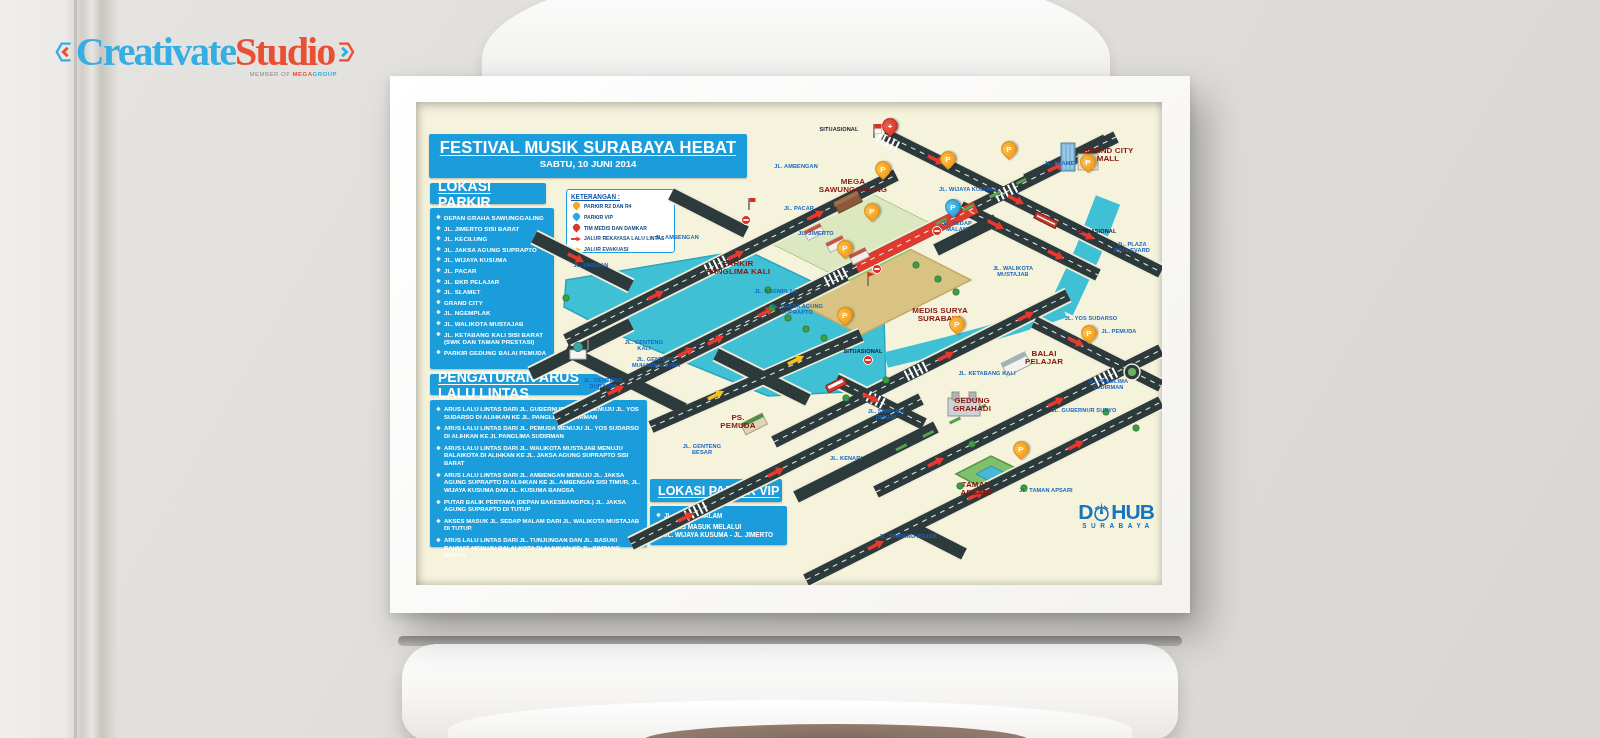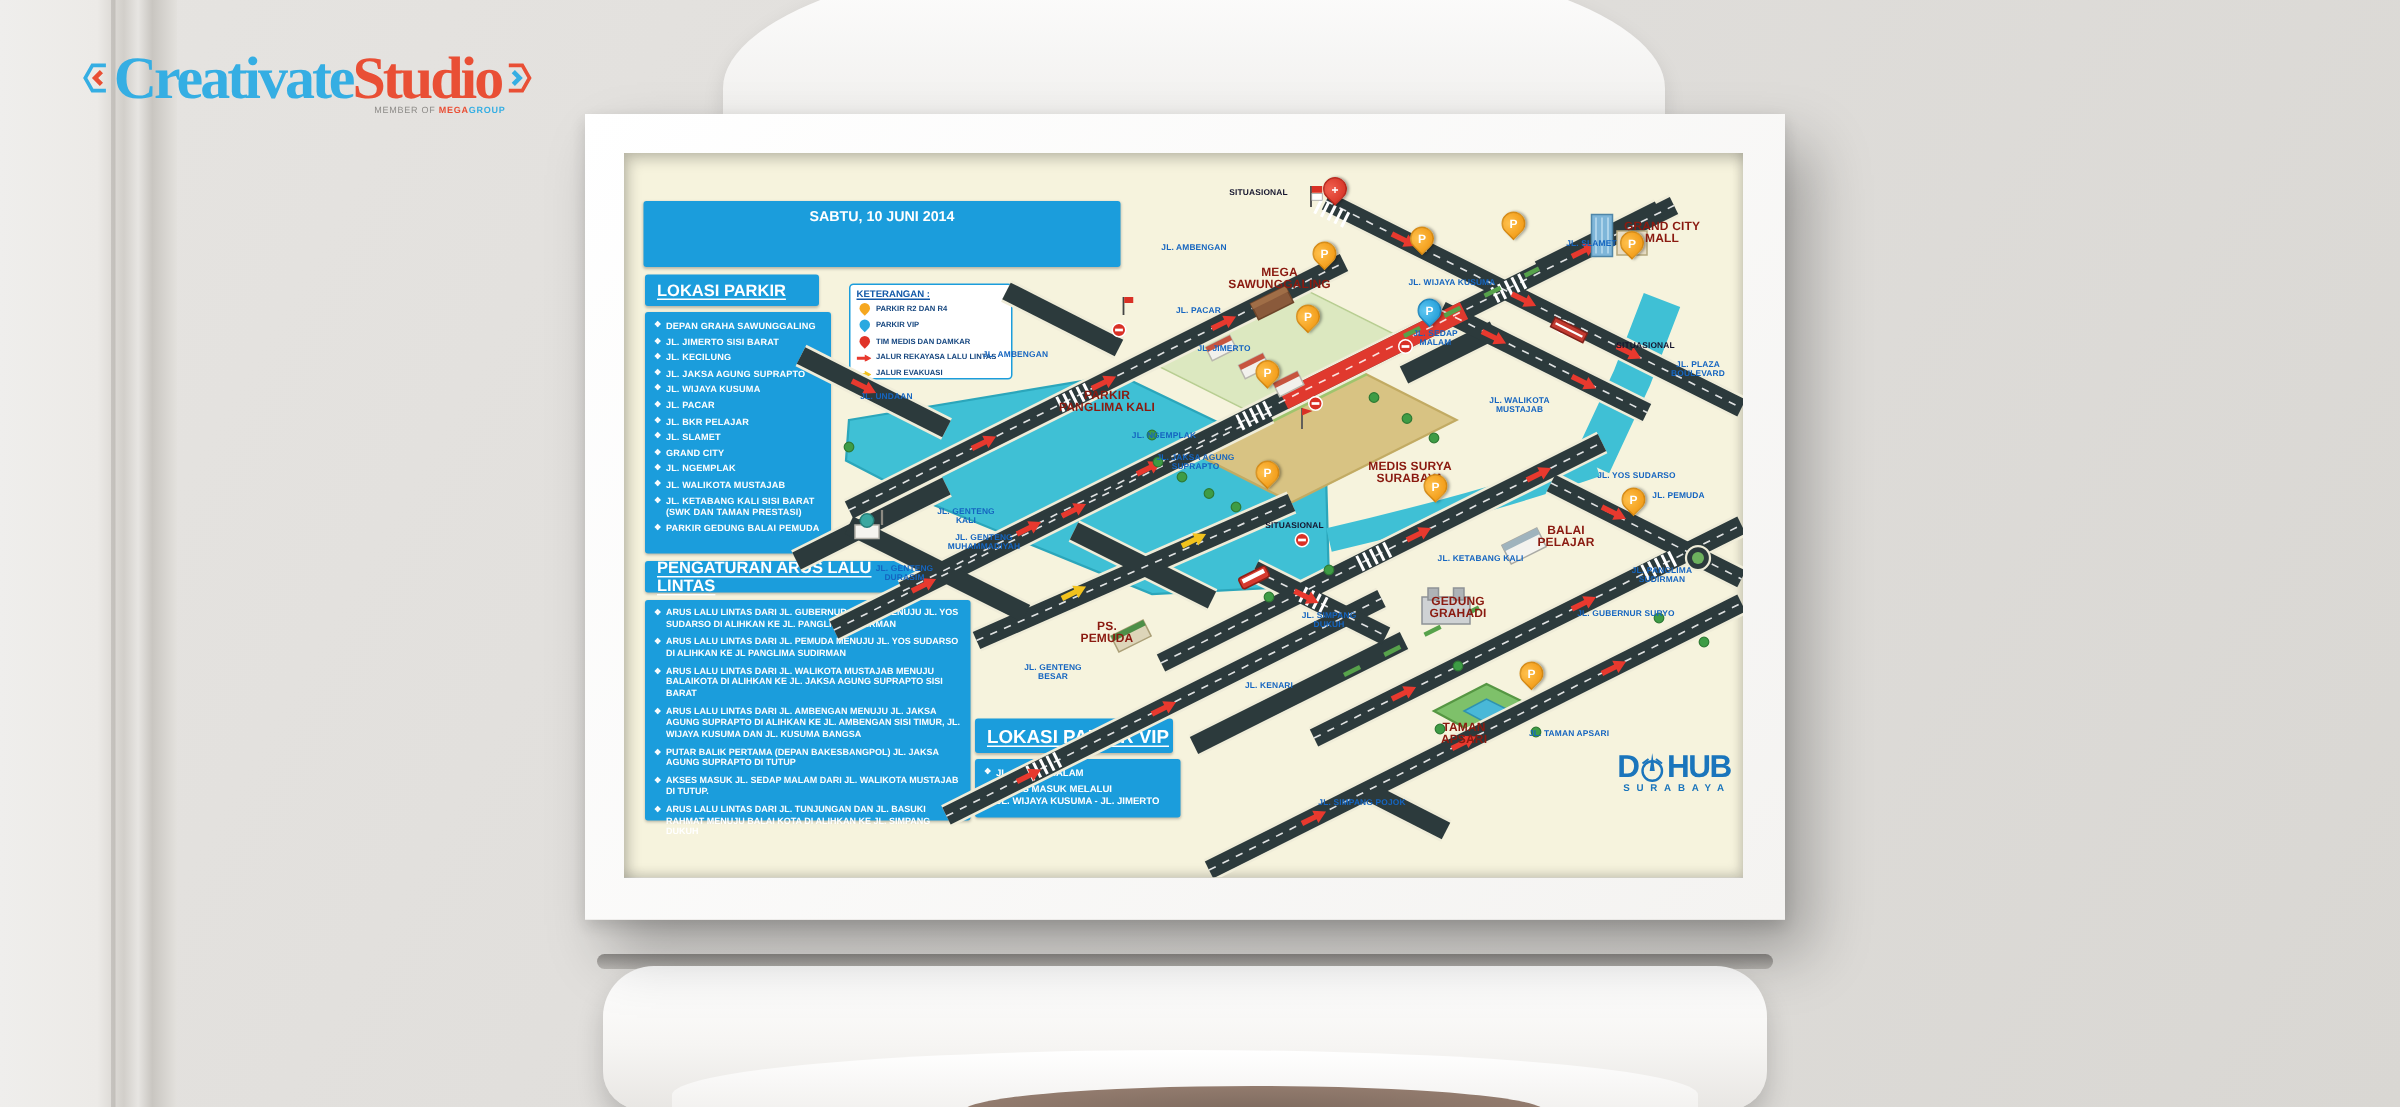--- a/index.html
+++ b/index.html
@@ -41,21 +41,21 @@
     box-shadow:16px 22px 38px rgba(0,0,0,.28),0 4px 10px rgba(0,0,0,.14);}
   .poster{position:relative;width:746px;height:483px;background:var(--cream,#f6f3dd);
     box-shadow:inset 3px 4px 9px rgba(0,0,0,.22),inset -2px -3px 7px rgba(0,0,0,.14);
     overflow:hidden;font-weight:bold;}
   
   .bluebox{position:absolute;background:var(--blue,#1b9ddc);color:#fff;border-radius:2px;
     box-shadow:0 1px 2px rgba(0,0,0,.25);}
   .title-box{left:13px;top:32px;width:318px;height:44px;text-align:center;padding-top:4px;box-sizing:border-box;}
   .title-main{font-size:16.5px;letter-spacing:.2px;text-decoration:underline;text-underline-offset:2px;}
   .title-date{font-size:9.5px;margin-top:1px;}
-  .sec-header{font-size:11px;text-decoration:underline;text-underline-offset:2px;
+  .sec-header{font-size:14px;text-decoration:underline;text-underline-offset:2px;
     display:flex;align-items:center;padding-left:8px;box-sizing:border-box;}
   .hdr-parking{left:14px;top:81px;width:116px;height:21px;}
   .hdr-traffic{left:14px;top:272px;width:182px;height:21px;}
   .hdr-vip{left:234px;top:377px;width:132px;height:23px;font-size:12.5px;}
   .listbox{padding:6px 5px 5px 6px;box-sizing:border-box;}
   .box-parking{left:14px;top:106px;width:124px;height:161px;}
   .box-traffic{left:14px;top:298px;width:217px;height:147px;}
   .box-vip{left:234px;top:404px;width:137px;height:39px;}
   .li{display:flex;gap:3px;margin-bottom:3.2px;align-items:flex-start;}
   .li .blt{flex:0 0 auto;font-size:5.5px;line-height:1.2;}
@@ -131,20 +131,21 @@
   <div class="studio-member">
     <span class="m1">MEMBER OF</span>
     <span class="m2">MEGA</span><span class="m3">GROUP</span>
   </div>
 </div>
 
 <div class="frame">
   <div class="poster">
 
     <div class="bluebox title-box">
+      <div class="title-main">FESTIVAL MUSIK SURABAYA HEBAT</div>
       <div class="title-date">SABTU, 10 JUNI 2014</div>
     </div>
 
     <div class="bluebox sec-header hdr-parking">LOKASI PARKIR</div>
     <div class="bluebox listbox box-parking">
 
     <div class="li">
           <span class="blt"></span>
           <span data-item=".">DEPAN GRAHA SAWUNGGALING</span>
         </div>

